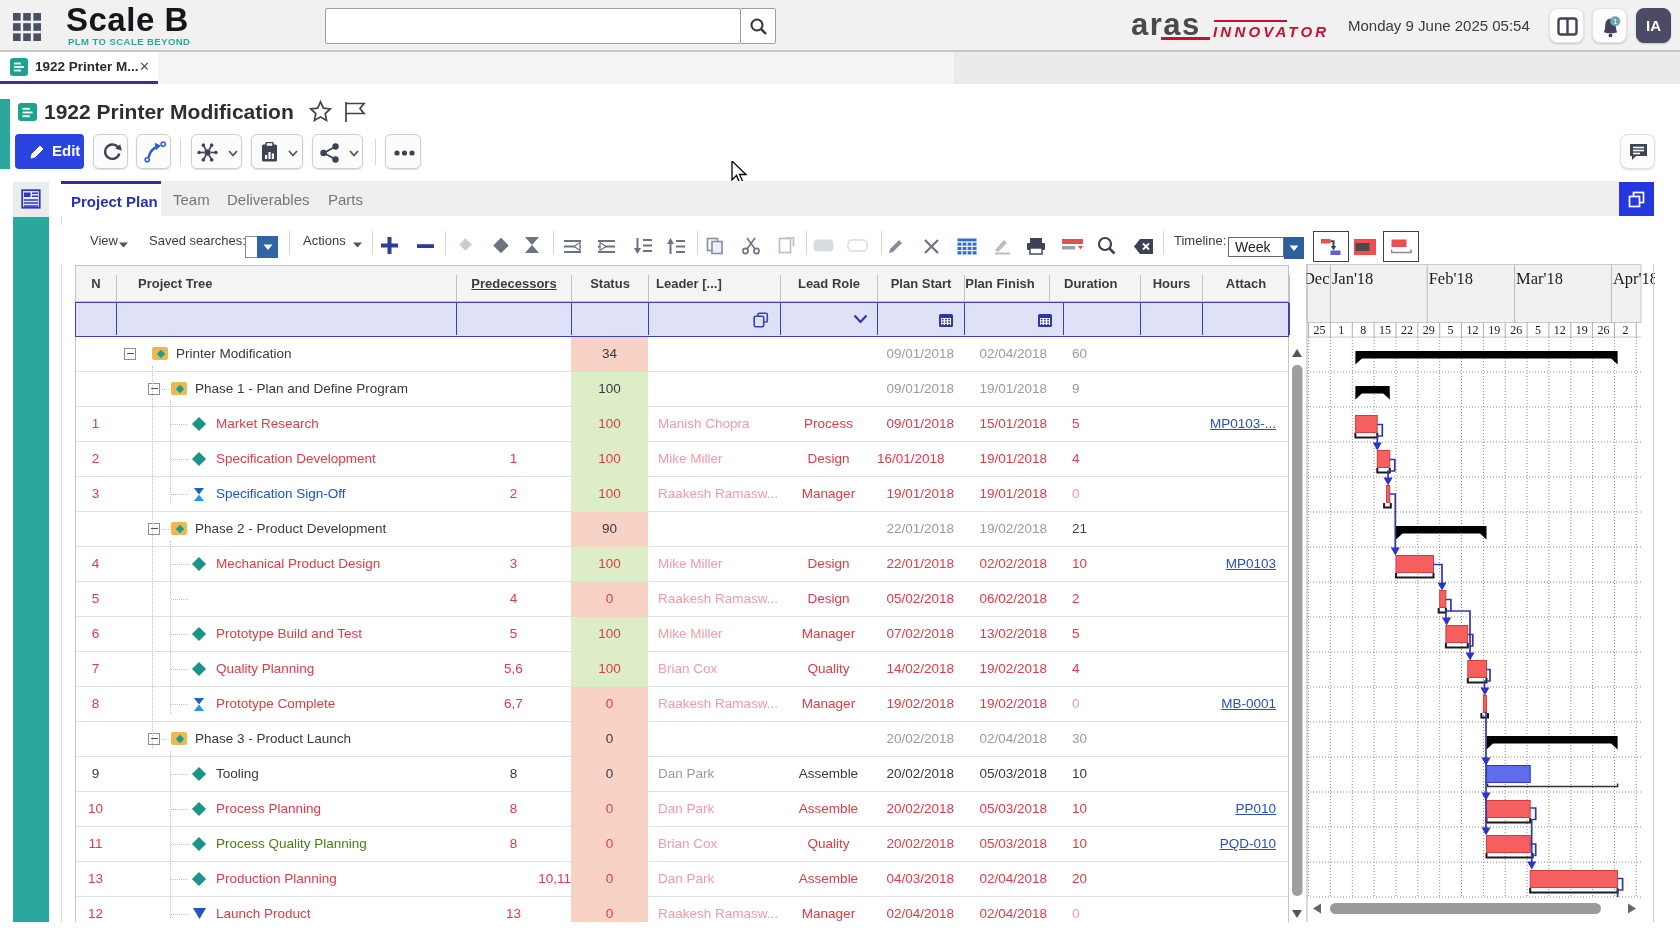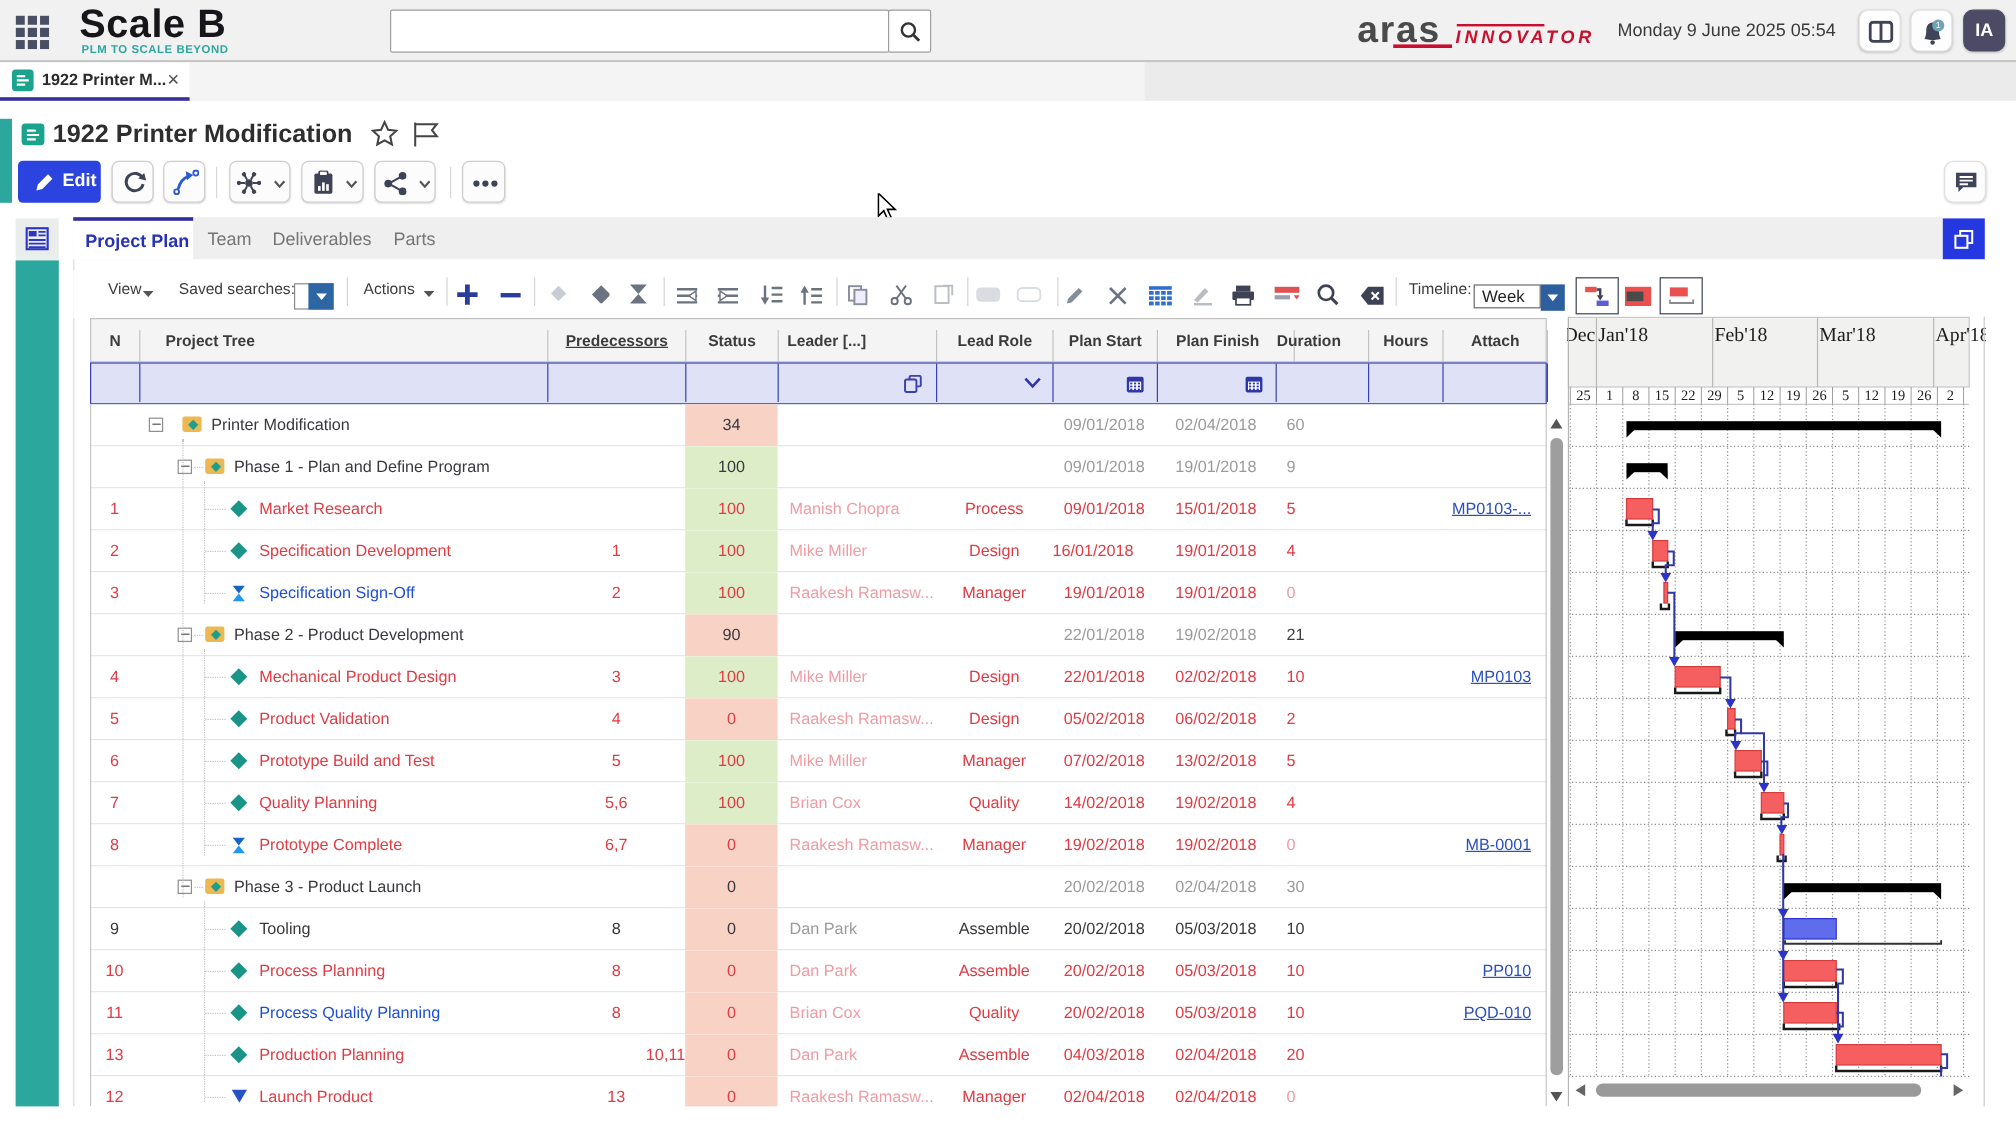--- a/index.html
+++ b/index.html
@@ -432,21 +432,21 @@
       </svg>
     </div>
 <div id="thead">
       <div class="hc" style="left:0px;width:41px;text-align:center;">N</div>
       <div class="hc" style="left:41px;width:340px;text-align:left;padding-left:21px;">Project Tree</div>
       <div class="hc" style="left:381px;width:115px;text-align:center;text-decoration:underline;">Predecessors</div>
       <div class="hc" style="left:496px;width:77px;text-align:center;">Status</div>
       <div class="hc" style="left:573px;width:132px;text-align:left;padding-left:7px;">Leader [...]</div>
       <div class="hc" style="left:705px;width:97px;text-align:center;">Lead Role</div>
       <div class="hc" style="left:802px;width:87px;text-align:center;">Plan Start</div>
-      <div class="hc" style="left:904px;width:99px;text-align:left;">Plan Finish</div>
+      <div class="hc" style="left:875px;width:99px;text-align:center;">Plan Finish</div>
       <div class="hc" style="left:988px;width:77px;text-align:left;">Duration</div>
       <div class="hc" style="left:1065px;width:62px;text-align:center;">Hours</div>
       <div class="hc" style="left:1127px;width:87px;text-align:center;">Attach</div>
     </div>
 <div id="tfilter">
       <div class="fc" style="left:0px;width:41px"></div>
       <div class="fc" style="left:41px;width:340px"></div>
       <div class="fc" style="left:381px;width:115px"></div>
       <div class="fc" style="left:496px;width:77px"></div>
       <div class="fc" style="left:573px;width:132px">
@@ -605,24 +605,20 @@
       <div class="c st" style="left:496px;width:77px;background:#dcedc8;text-align:center;color:#e13b44">100</div>
       <div class="c" style="left:583px;width:122px;color:#f19ba3">Mike Miller</div>
       <div class="c" style="left:705px;width:97px;text-align:center;color:#e13b44">Design</div>
       <div class="c" style="left:802px;width:77px;text-align:right;color:#e13b44">22/01/2018</div>
       <div class="c" style="left:889px;width:83px;text-align:right;color:#e13b44">02/02/2018</div>
       <div class="c" style="left:997px;width:68px;color:#e13b44">10</div>
       <div class="c" style="left:1127px;width:74px;text-align:right"><span class="lnk">MP0103</span></div>
     </div>
 <div class="row" style="top:582px">
       <div class="c" style="left:0px;width:41px;text-align:center;color:#e13b44">5</div>
-      <div class="c tc" style="left:41px;width:340px">
-        <span style="position:absolute;left:78px;top:12px;width:10px;height:10px;background:#1b9488;transform:rotate(45deg)"></span>
-        <span class="tt" style="left:100px;color:#e13b44">Product Validation</span>
-      </div>
       <div class="c" style="left:381px;width:115px;text-align:center;color:#e13b44">4</div>
       <div class="c st" style="left:496px;width:77px;background:#f8d2c5;text-align:center;color:#e13b44">0</div>
       <div class="c" style="left:583px;width:122px;color:#f19ba3">Raakesh Ramasw...</div>
       <div class="c" style="left:705px;width:97px;text-align:center;color:#e13b44">Design</div>
       <div class="c" style="left:802px;width:77px;text-align:right;color:#e13b44">05/02/2018</div>
       <div class="c" style="left:889px;width:83px;text-align:right;color:#e13b44">06/02/2018</div>
       <div class="c" style="left:997px;width:68px;color:#e13b44">2</div>
     </div>
 <div class="row" style="top:617px">
       <div class="c" style="left:0px;width:41px;text-align:center;color:#e13b44">6</div>
@@ -713,21 +709,21 @@
       <div class="c" style="left:705px;width:97px;text-align:center;color:#e13b44">Assemble</div>
       <div class="c" style="left:802px;width:77px;text-align:right;color:#e13b44">20/02/2018</div>
       <div class="c" style="left:889px;width:83px;text-align:right;color:#e13b44">05/03/2018</div>
       <div class="c" style="left:997px;width:68px;color:#e13b44">10</div>
       <div class="c" style="left:1127px;width:74px;text-align:right"><span class="lnk">PP010</span></div>
     </div>
 <div class="row" style="top:827px">
       <div class="c" style="left:0px;width:41px;text-align:center;color:#e13b44">11</div>
       <div class="c tc" style="left:41px;width:340px">
         <span style="position:absolute;left:78px;top:12px;width:10px;height:10px;background:#1b9488;transform:rotate(45deg)"></span>
-        <span class="tt" style="left:100px;color:#1d4ed8">Process Quality Planning</span>
+        <span class="tt" style="left:100px;color:#4d7c0f">Process Quality Planning</span>
       </div>
       <div class="c" style="left:381px;width:115px;text-align:center;color:#e13b44">8</div>
       <div class="c st" style="left:496px;width:77px;background:#f8d2c5;text-align:center;color:#e13b44">0</div>
       <div class="c" style="left:583px;width:122px;color:#f19ba3">Brian Cox</div>
       <div class="c" style="left:705px;width:97px;text-align:center;color:#e13b44">Quality</div>
       <div class="c" style="left:802px;width:77px;text-align:right;color:#e13b44">20/02/2018</div>
       <div class="c" style="left:889px;width:83px;text-align:right;color:#e13b44">05/03/2018</div>
       <div class="c" style="left:997px;width:68px;color:#e13b44">10</div>
       <div class="c" style="left:1127px;width:74px;text-align:right"><span class="lnk">PQD-010</span></div>
     </div>

